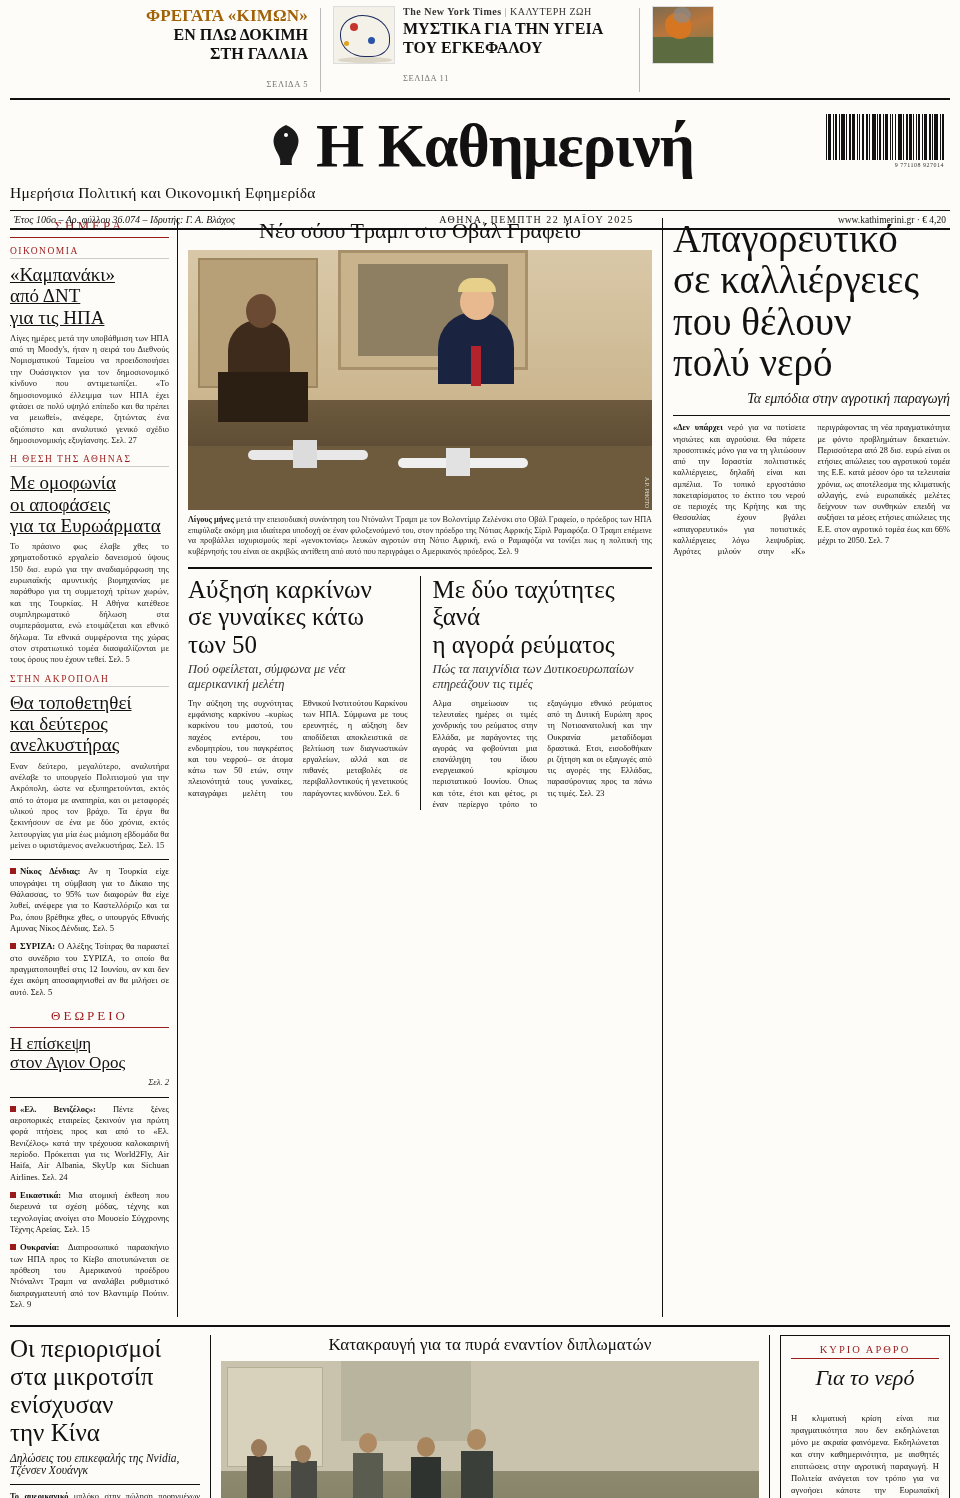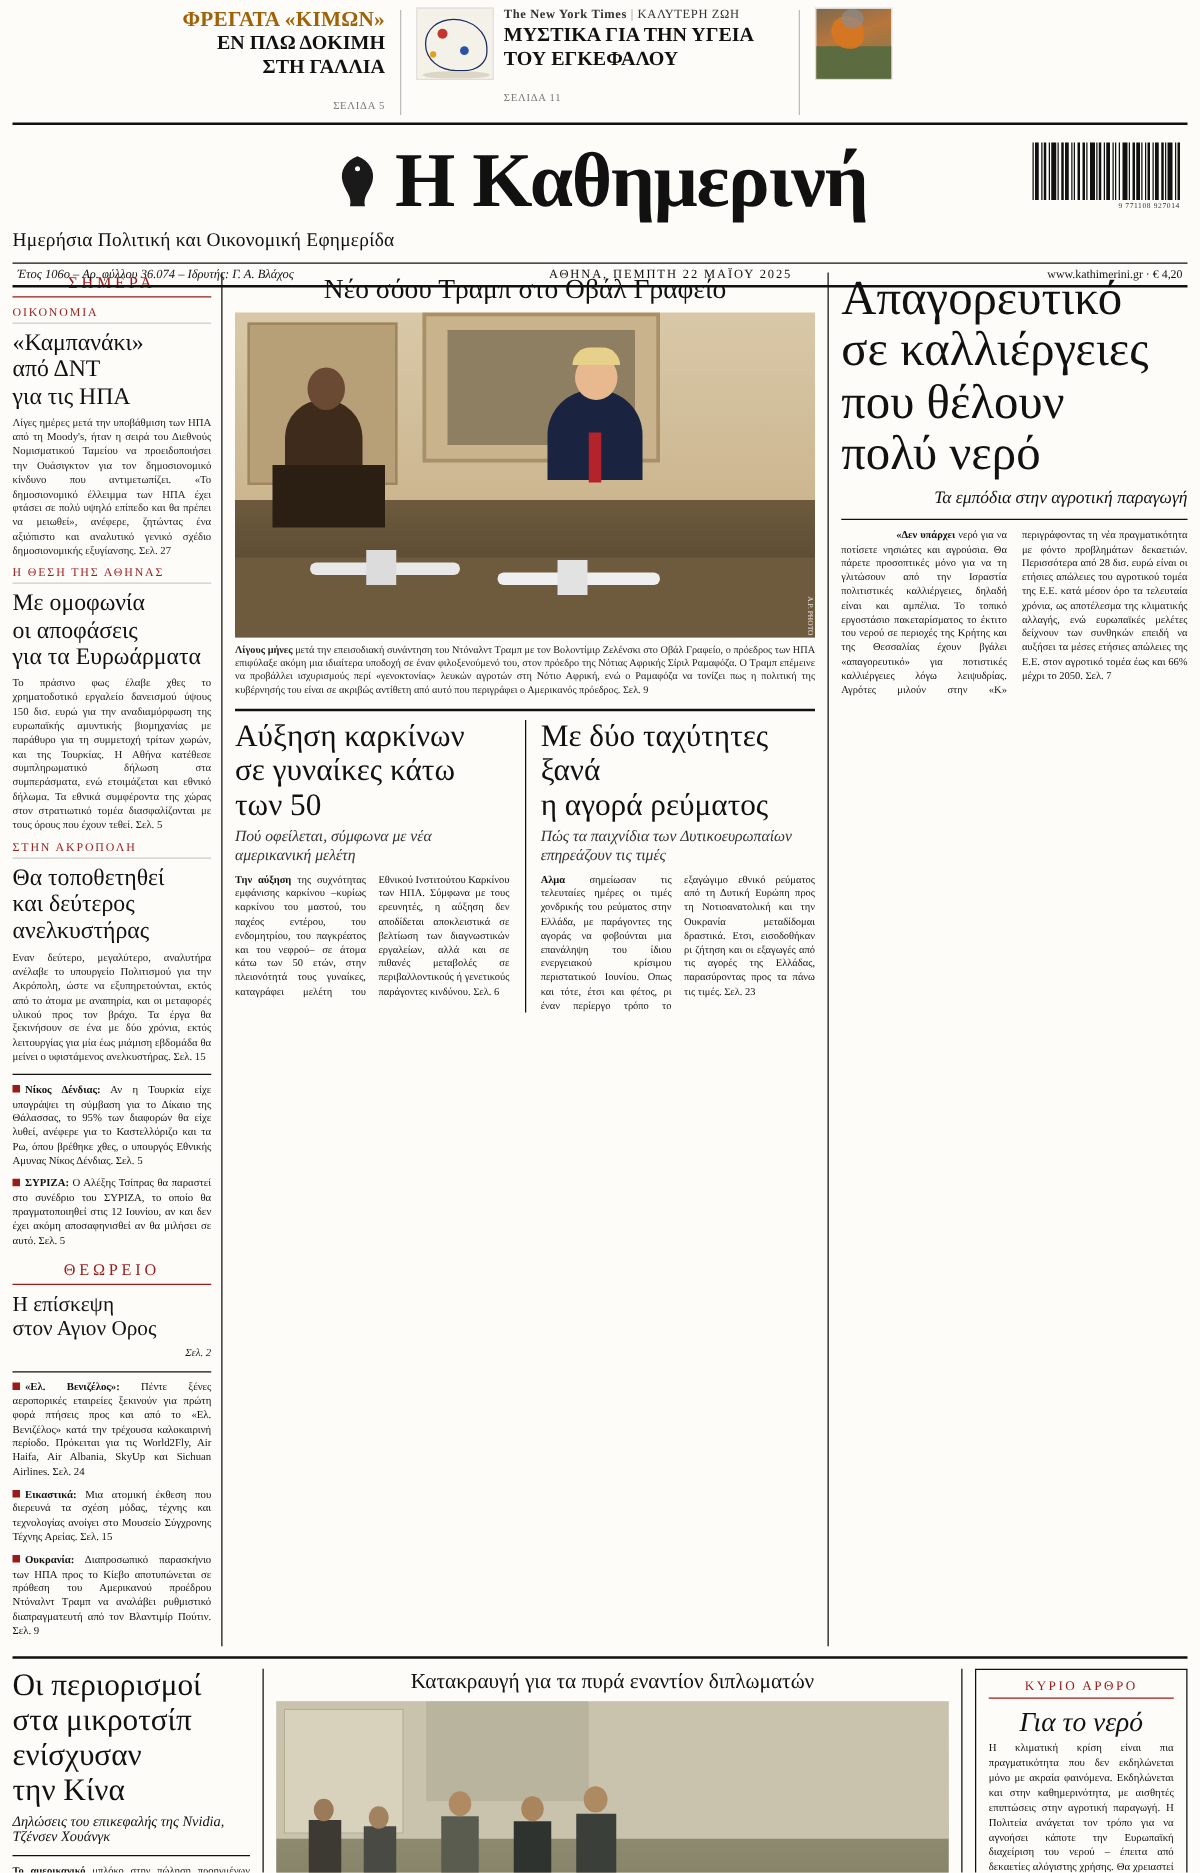--- a/index.html
+++ b/index.html
@@ -46,21 +46,21 @@
   .infobar .right { font-size:9.5px; }
 
   
   .maingrid { display:flex; margin-top:6px; }
   .col-left { width:168px; flex:0 0 168px; padding-right:8px; border-right:1px solid #111; }
   .col-mid { flex:1; padding:0 10px; }
   .col-right { width:288px; flex:0 0 288px; padding-left:10px; border-left:1px solid #111; }
 
   .sectitle { text-align:center; font-size:13px; letter-spacing:3px; color:#9b1b1b; border-bottom:1px solid #9b1b1b; padding-bottom:3px; margin-bottom:6px; }
   .subsec { font-size:9.5px; letter-spacing:1.5px; color:#9b1b1b; border-bottom:1px solid #ccc; padding-bottom:2px; margin:8px 0 5px; }
-  .lhead { font-size:19px; line-height:1.12; font-weight:normal; margin:2px 0 5px; }
+  .lhead { font-size:19px; line-height:1.12; font-weight:normal; margin:2px 0 5px;text-decoration:underline; }
   .ltext { font-size:8.6px; line-height:1.32; text-align:justify; color:#222; }
   .bullet-item { font-size:8.6px; line-height:1.32; text-align:justify; margin-bottom:7px; }
   .bullet-item .lead { font-weight:bold; }
   .sq-b { display:inline-block; width:6px; height:6px; background:#9b1b1b; margin-right:4px; }
 
   
   .mid-kicker { font-size:22px; text-align:center; margin-bottom:6px; }
   .photo { width:100%; position:relative; overflow:hidden; border:0; }
   .photo-main { height:260px; background:linear-gradient(180deg,#e8d8bd 0%, #d8c49f 45%, #c6ae85 100%); }
   .cap { font-size:8.2px; line-height:1.3; text-align:justify; margin-top:5px; color:#222; }
@@ -68,42 +68,42 @@
   .credit { position:absolute; right:2px; bottom:2px; writing-mode:vertical-rl; font-size:6px; color:#fff; opacity:.85; }
 
   .hr-thick { border:0; border-top:2px solid #111; margin:9px 0 7px; }
   .hr-thin { border:0; border-top:1px solid #111; margin:8px 0 6px; }
 
   .two-col { display:flex; gap:12px; }
   .two-col > div { flex:1; }
   .mhead { font-size:25px; line-height:1.1; margin:0 0 4px; }
   .mdeck { font-size:12.5px; font-style:italic; color:#333; margin-bottom:6px; }
   .mbody { font-size:8.4px; line-height:1.33; text-align:justify; column-count:2; column-gap:10px; }
-  .mbody b { font-weight:bold; }
+  .mbody b { font-weight:normal; }
 
   
   .rhead { font-size:39px; line-height:1.06; font-weight:normal; margin:0 0 8px; }
   .rdeck { font-size:14px; font-style:italic; text-align:right; margin-bottom:8px; }
   .rbody { font-size:8.4px; line-height:1.34; text-align:justify; column-count:2; column-gap:12px; }
-  .rbody b { font-weight:bold;margin-left:44px; }
+  .rbody b { font-weight:bold; }
 
   
   .lower { display:flex; margin-top:8px; border-top:2px solid #111; padding-top:8px; }
   .lo-left { width:200px; flex:0 0 200px; padding-right:10px; }
   .lo-mid { flex:1; padding:0 10px; border-left:1px solid #111; border-right:1px solid #111;}
   .lo-right { width:180px; flex:0 0 180px; padding-left:10px; }
   .lo-head { font-size:25px; line-height:1.12; margin:0 0 5px; }
   .lo-deck { font-size:11.5px; font-style:italic; margin-bottom:6px; }
   .lo-body { font-size:8.4px; line-height:1.33; text-align:justify; }
   .lo-kicker { font-size:17px; text-align:center; margin-bottom:6px; }
   .photo-mid { height:250px; background:linear-gradient(180deg,#cfd3c4 0%, #b9b39b 50%, #9d9578 100%); }
 
   .editorial { border:1px solid #111; padding:8px 10px; height:100%; }
   .ed-title { text-align:center; font-size:10.5px; letter-spacing:2px; color:#9b1b1b; border-bottom:1px solid #9b1b1b; padding-bottom:3px; margin-bottom:6px;}
-  .ed-head { text-align:center; font-size:22px; font-style:italic; margin-bottom:2px; }
+  .ed-head { text-align:center; font-size:22px; font-style:italic; margin-bottom:22px; }
   .ed-body { font-size:8.6px; line-height:1.38; text-align:justify; }
 
   
   .scene div { position:absolute; }
 </style>
 </head>
 <body>
 
 <div class="page">
 

